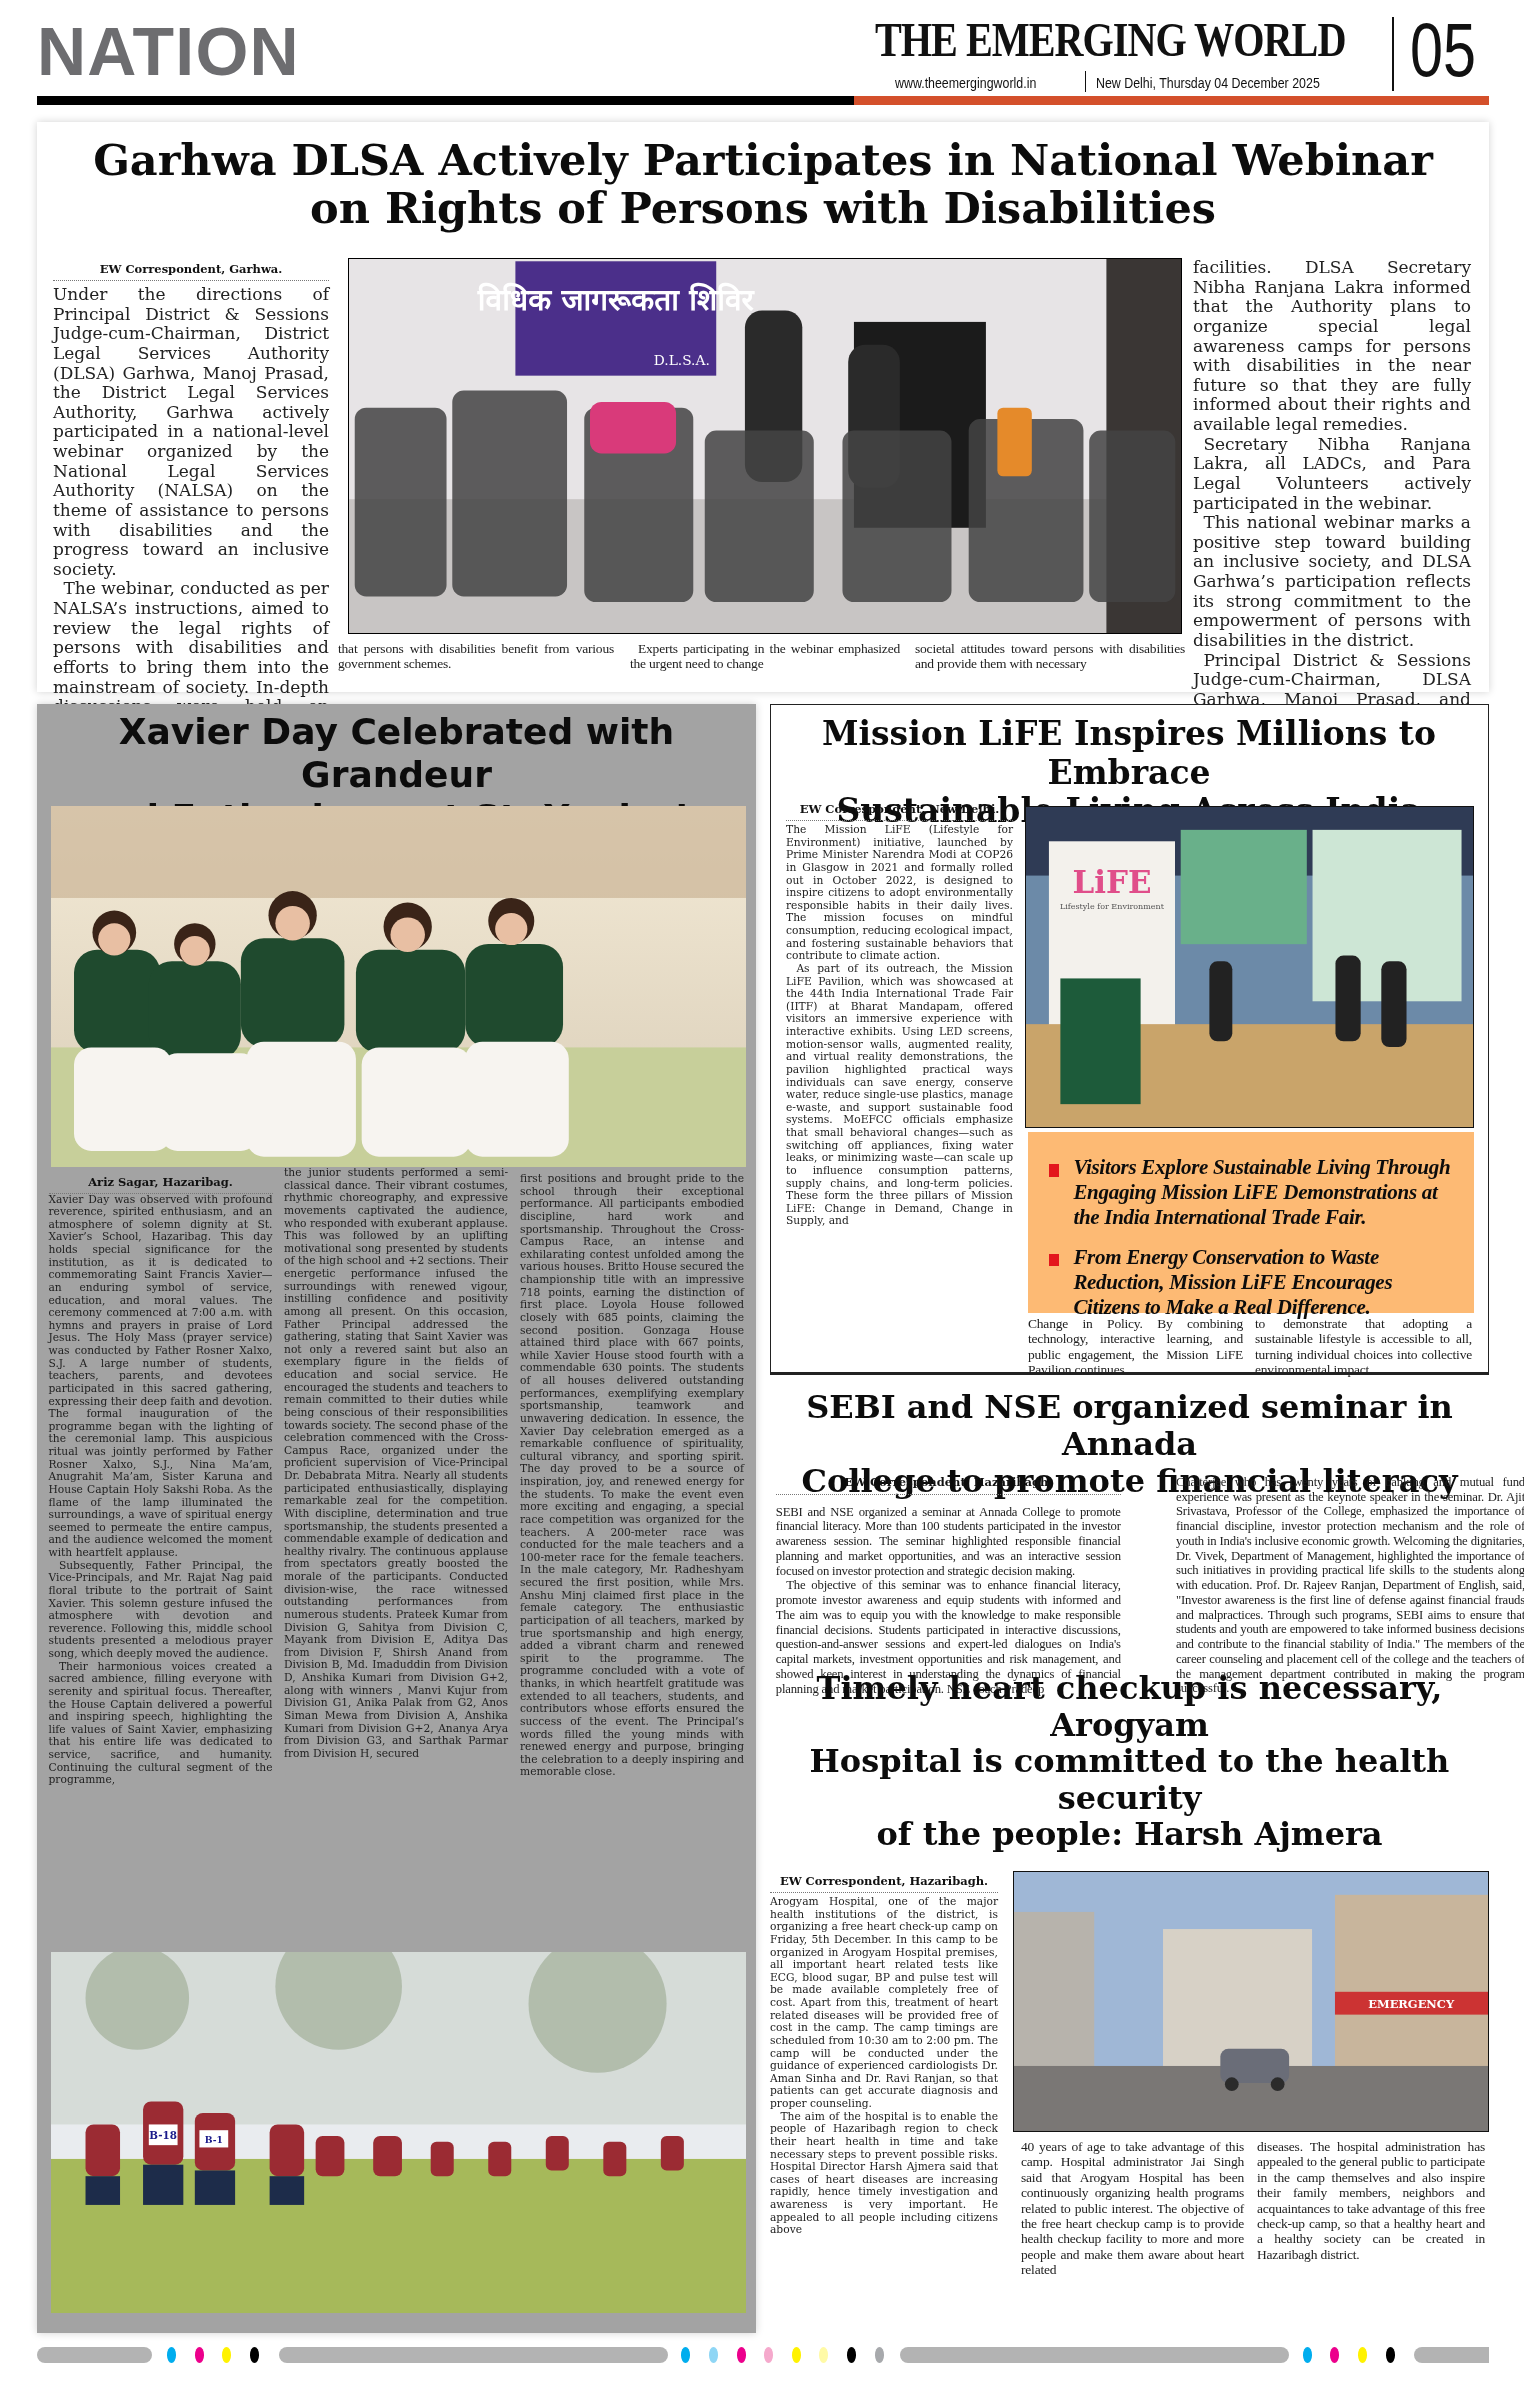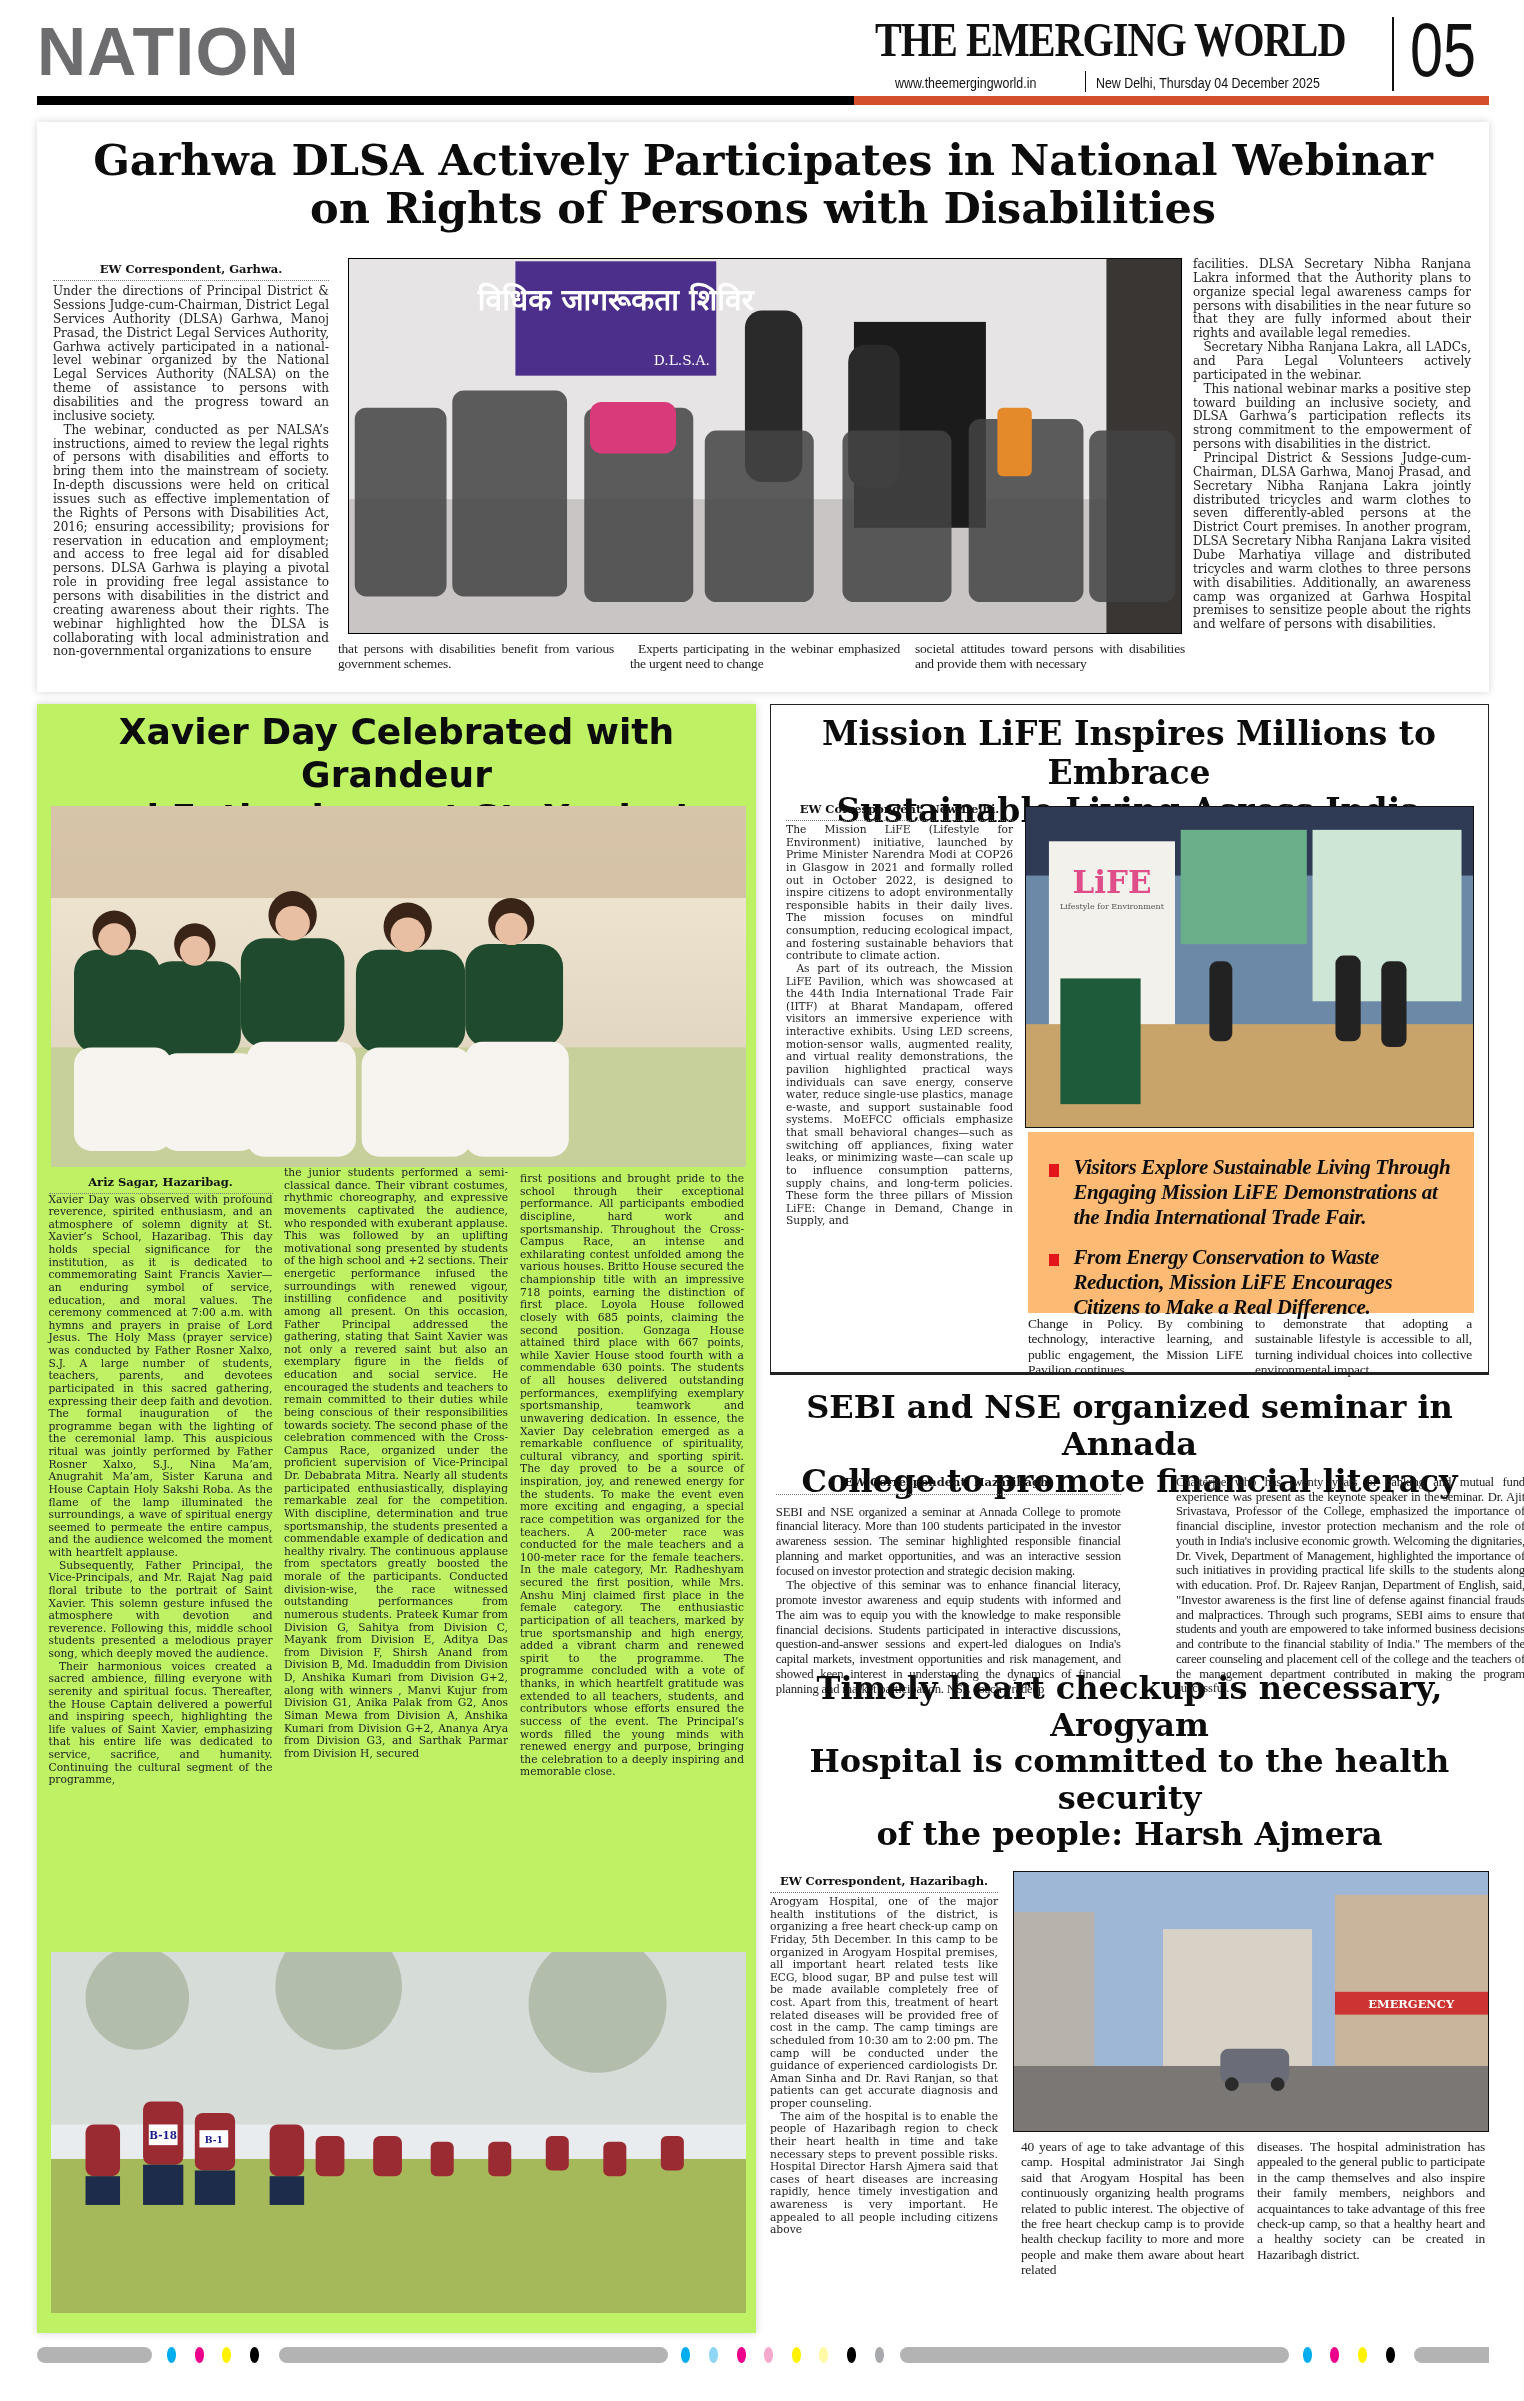--- a/index.html
+++ b/index.html
@@ -14,24 +14,24 @@
   .paper-url { left: 895px; top: 74px; font-family: "Liberation Sans", sans-serif; font-size: 15.5px; color: #111; transform: scaleX(0.8); transform-origin: left top; white-space: nowrap; }
   .paper-date-sep { left: 1085px; top: 71px; width: 1.2px; height: 21px; background: #111; }
   .paper-date { left: 1096px; top: 74px; font-family: "Liberation Sans", sans-serif; font-size: 15.5px; color: #111; transform: scaleX(0.8); transform-origin: left top; white-space: nowrap; }
   .page-sep { left: 1392px; top: 17.3px; width: 1.7px; height: 74px; background: #111; }
   .page-num { left: 1410px; top: 11.5px; font-family: "Liberation Sans", sans-serif; font-size: 76px; color: #111; transform: scaleX(0.78); transform-origin: left top; line-height: 1; }
   .rule-black { left: 37px; top: 96px; width: 817px; height: 9.2px; background: #000; }
   .rule-orange { left: 854px; top: 96px; width: 635px; height: 9.2px; background: #d4502b; }
 
   
   .card { background: #fff; box-shadow: 0 0 8px rgba(0,0,0,0.18); }
-  .card-tint { background: #bef264; }
+  .card-tint { background: #a3a3a3; }
   .headline { font-family: "DejaVu Serif", serif; font-weight: bold; color: #0c0c0c; text-align: center; line-height: 1.12; }
   .byline { font-family: "DejaVu Serif", serif; font-weight: bold; font-size: 11.5px; text-align: center; border-bottom: 1.2px dotted #777; padding-bottom: 3.5px; color: #111; }
-  .body { font-family: "DejaVu Serif", serif; font-size: 12px; line-height: 1.155; text-align: justify; color: #222; }
+  .body { font-family: "DejaVu Serif", serif; font-size: 17px; line-height: 1.155; text-align: justify; color: #222; }
   .body p { text-indent: 10.4px; }
   .body p:first-child { text-indent: 0; }
   .body.cond { font-family: "Liberation Serif", serif; font-size: 13.5px; line-height: 1.14; letter-spacing: -0.2px; }
   .photo { overflow: hidden; }
   .photo svg { width: 100%; height: 100%; display: block; }
 
   
   .highlights { background: #fdba74; padding: 23px 17.3px 11.5px 21px; }
   .hl-item { display: flex; align-items: flex-start; margin-bottom: 14px; }
   .hl-bullet { flex: 0 0 10.4px; width: 10.4px; height: 12.7px; background: #e3161c; margin-top: 9.2px; margin-right: 14px; }

